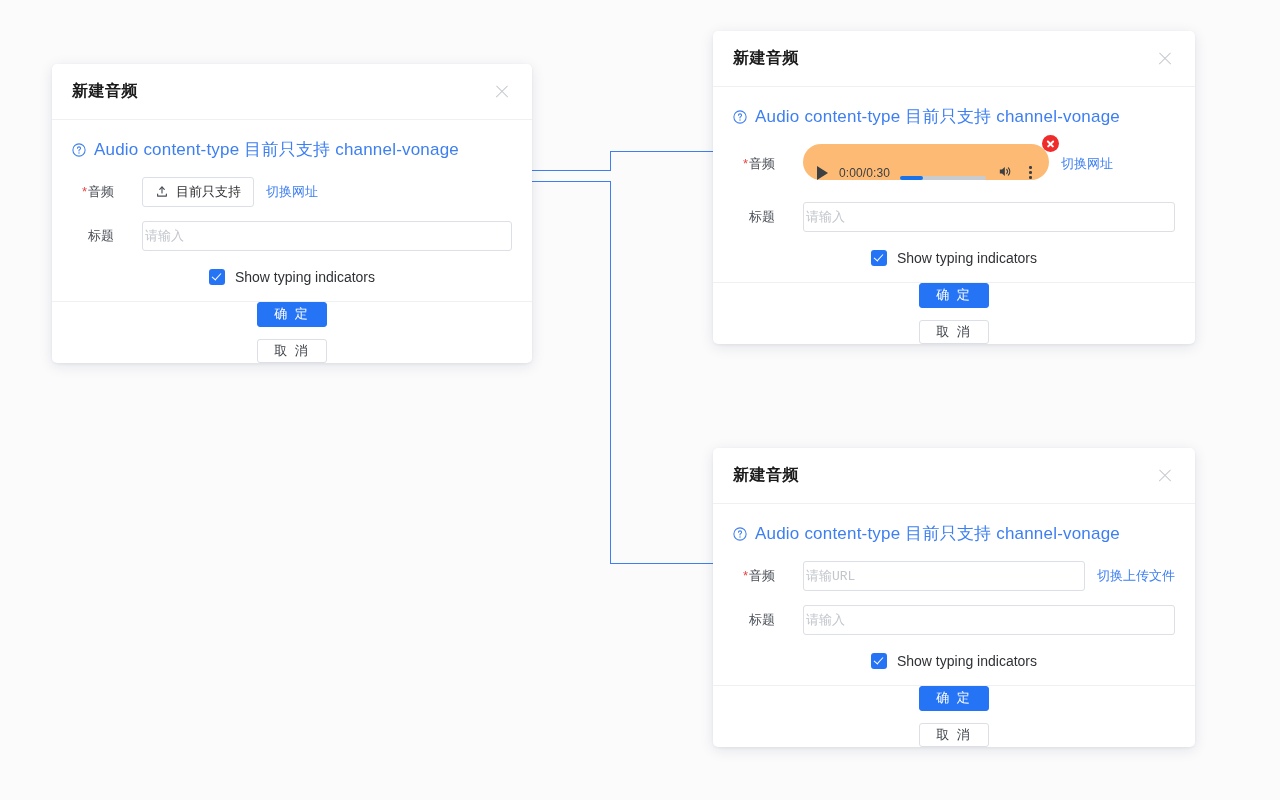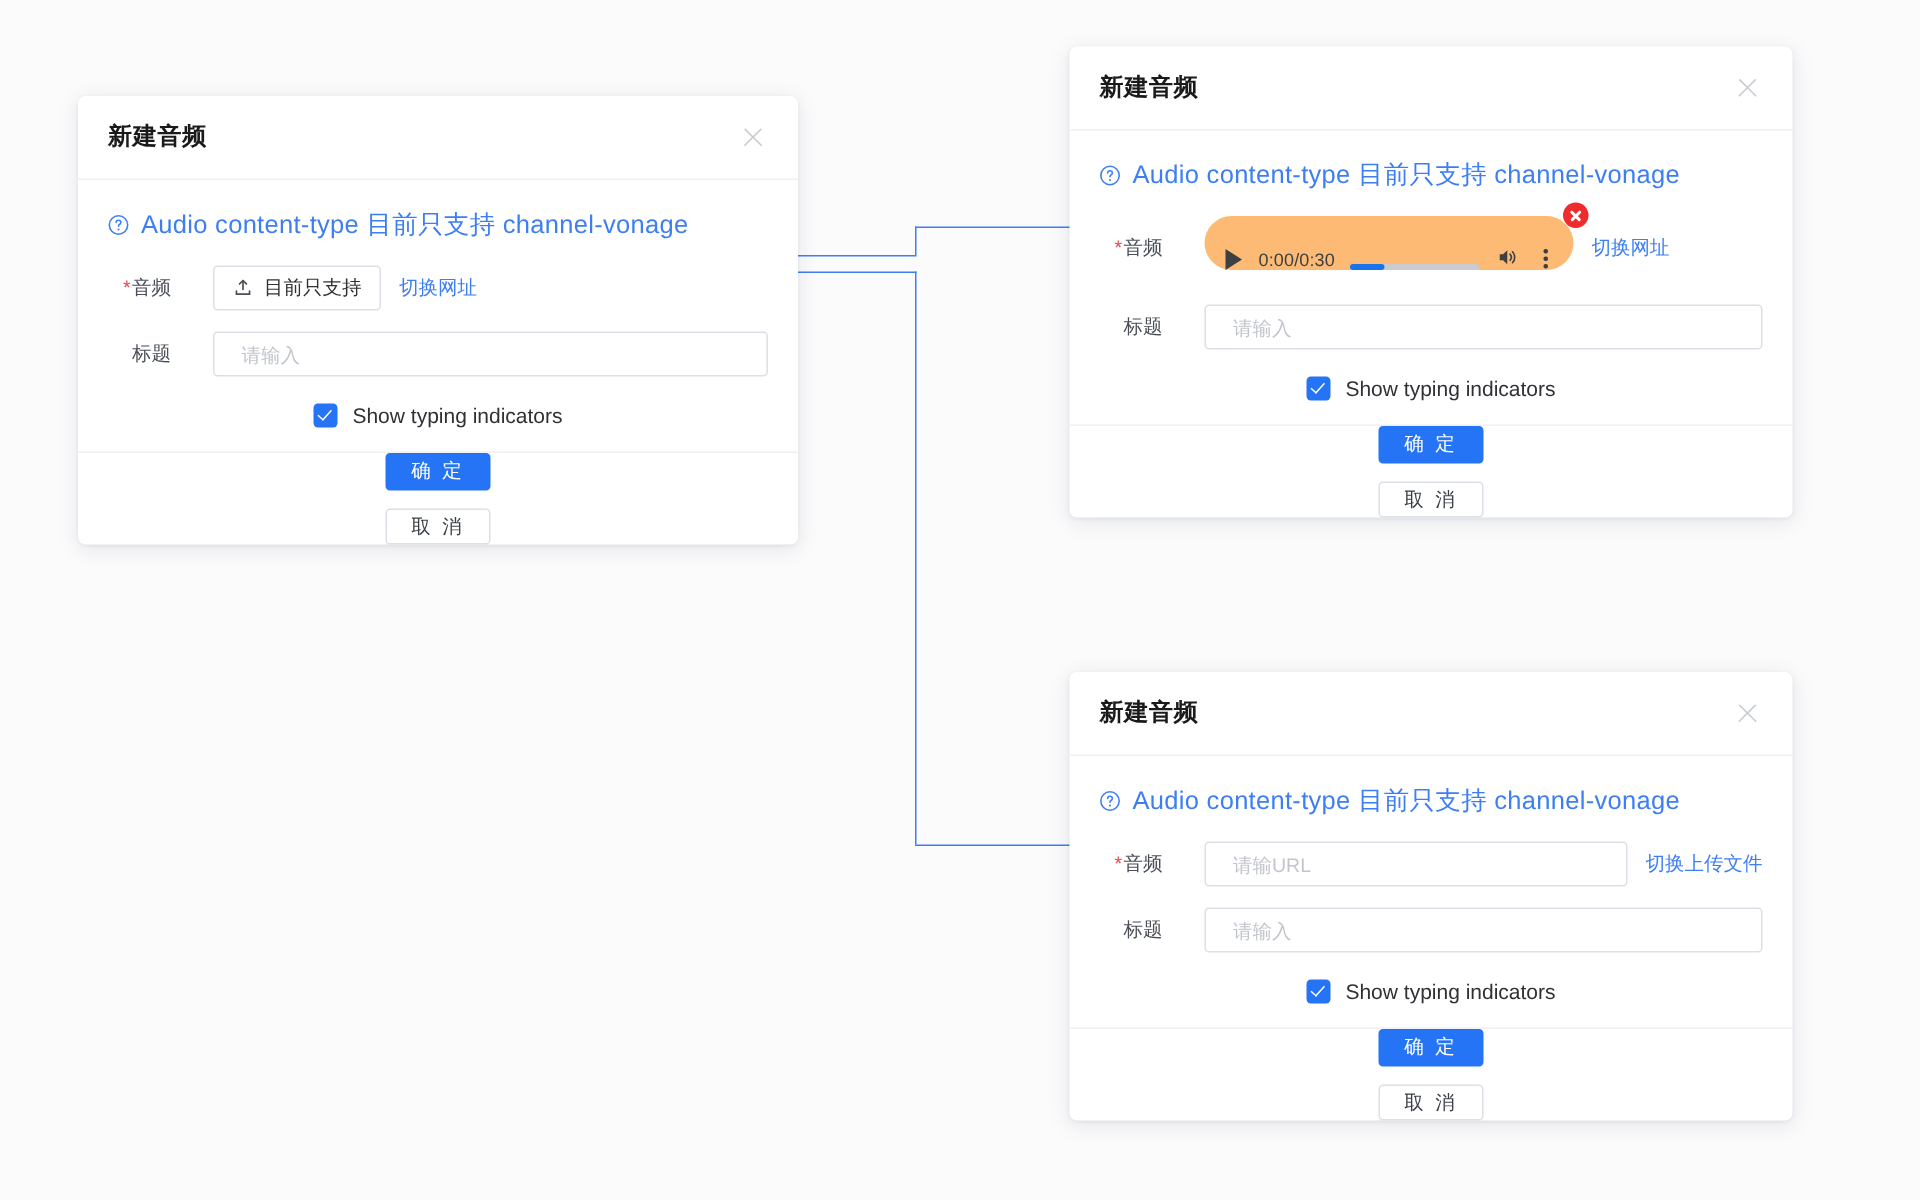--- a/index.html
+++ b/index.html
@@ -133,24 +133,24 @@
   .field { flex: 1 1 auto; display: flex; align-items: center; gap: 12px; }
 
   .text-input {
     flex: 1 1 auto;
     height: 30px;
     border: 1px solid #dcdfe5;
     border-radius: 3px;
     background: #fff;
     font-size: 13px;
     color: #303133;
-    padding: 0 18px;
+    padding: 0 2px;
     box-sizing: border-box;
     outline: none;
-    font-family: Liberation Sans, sans-serif;
+    font-family: Liberation Mono, monospace;
   }
   .text-input::placeholder { color: #c2c6cc; }
 
   .link {
     color: #3d7ff2;
     font-size: 13px;
     cursor: pointer;
     white-space: nowrap;
   }
 

